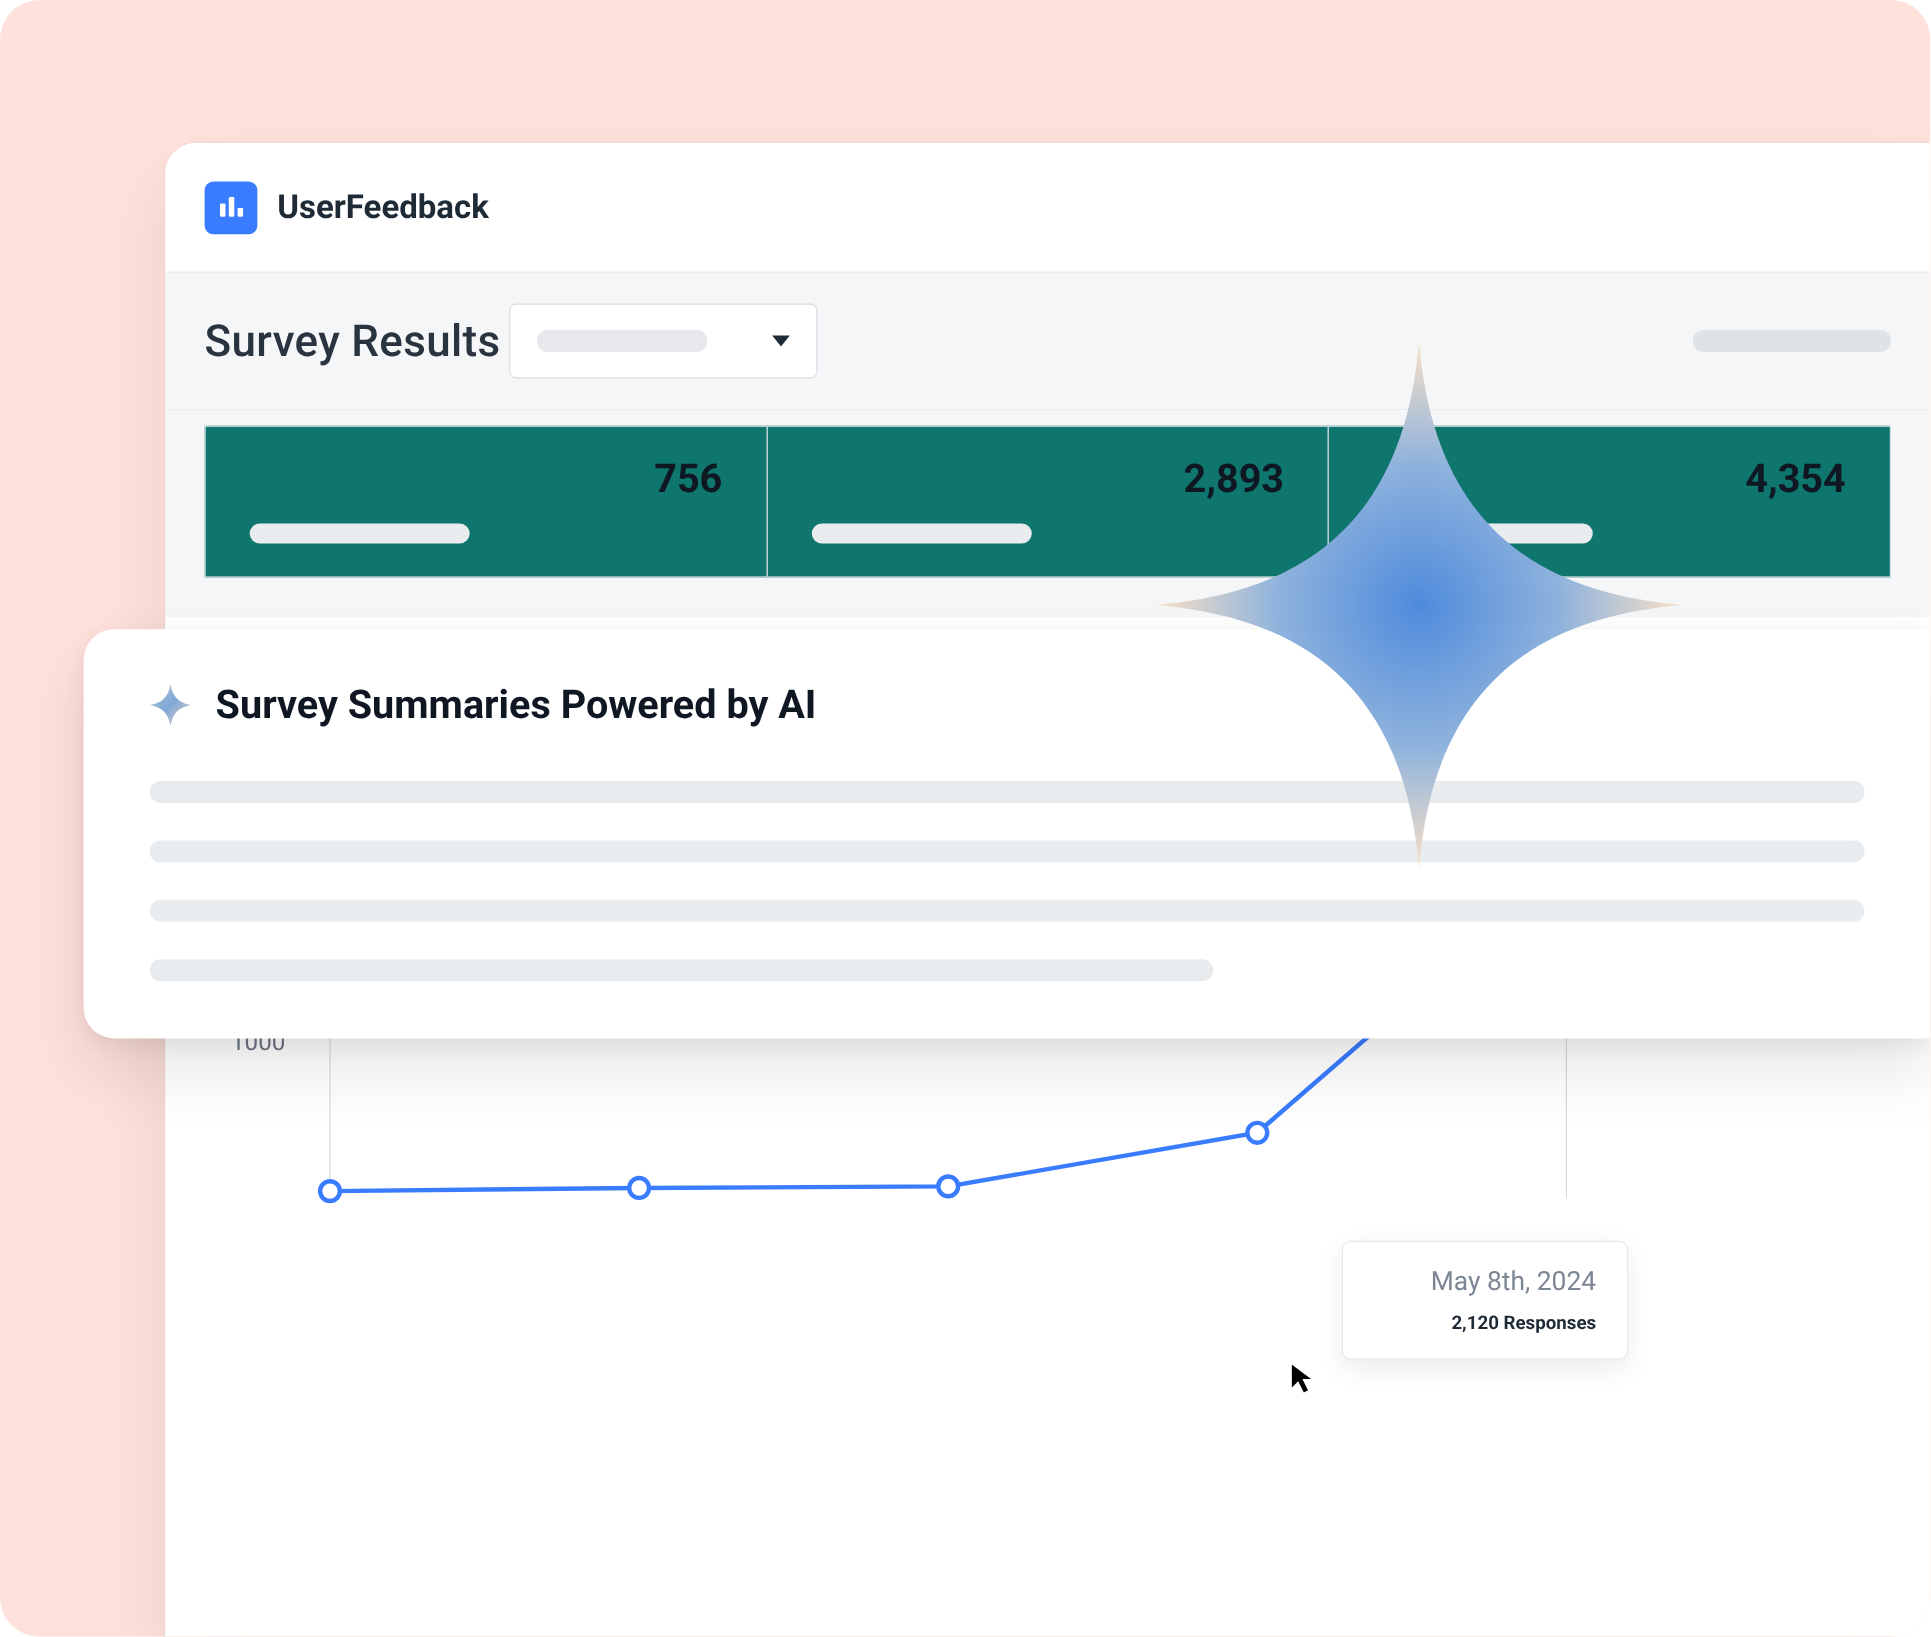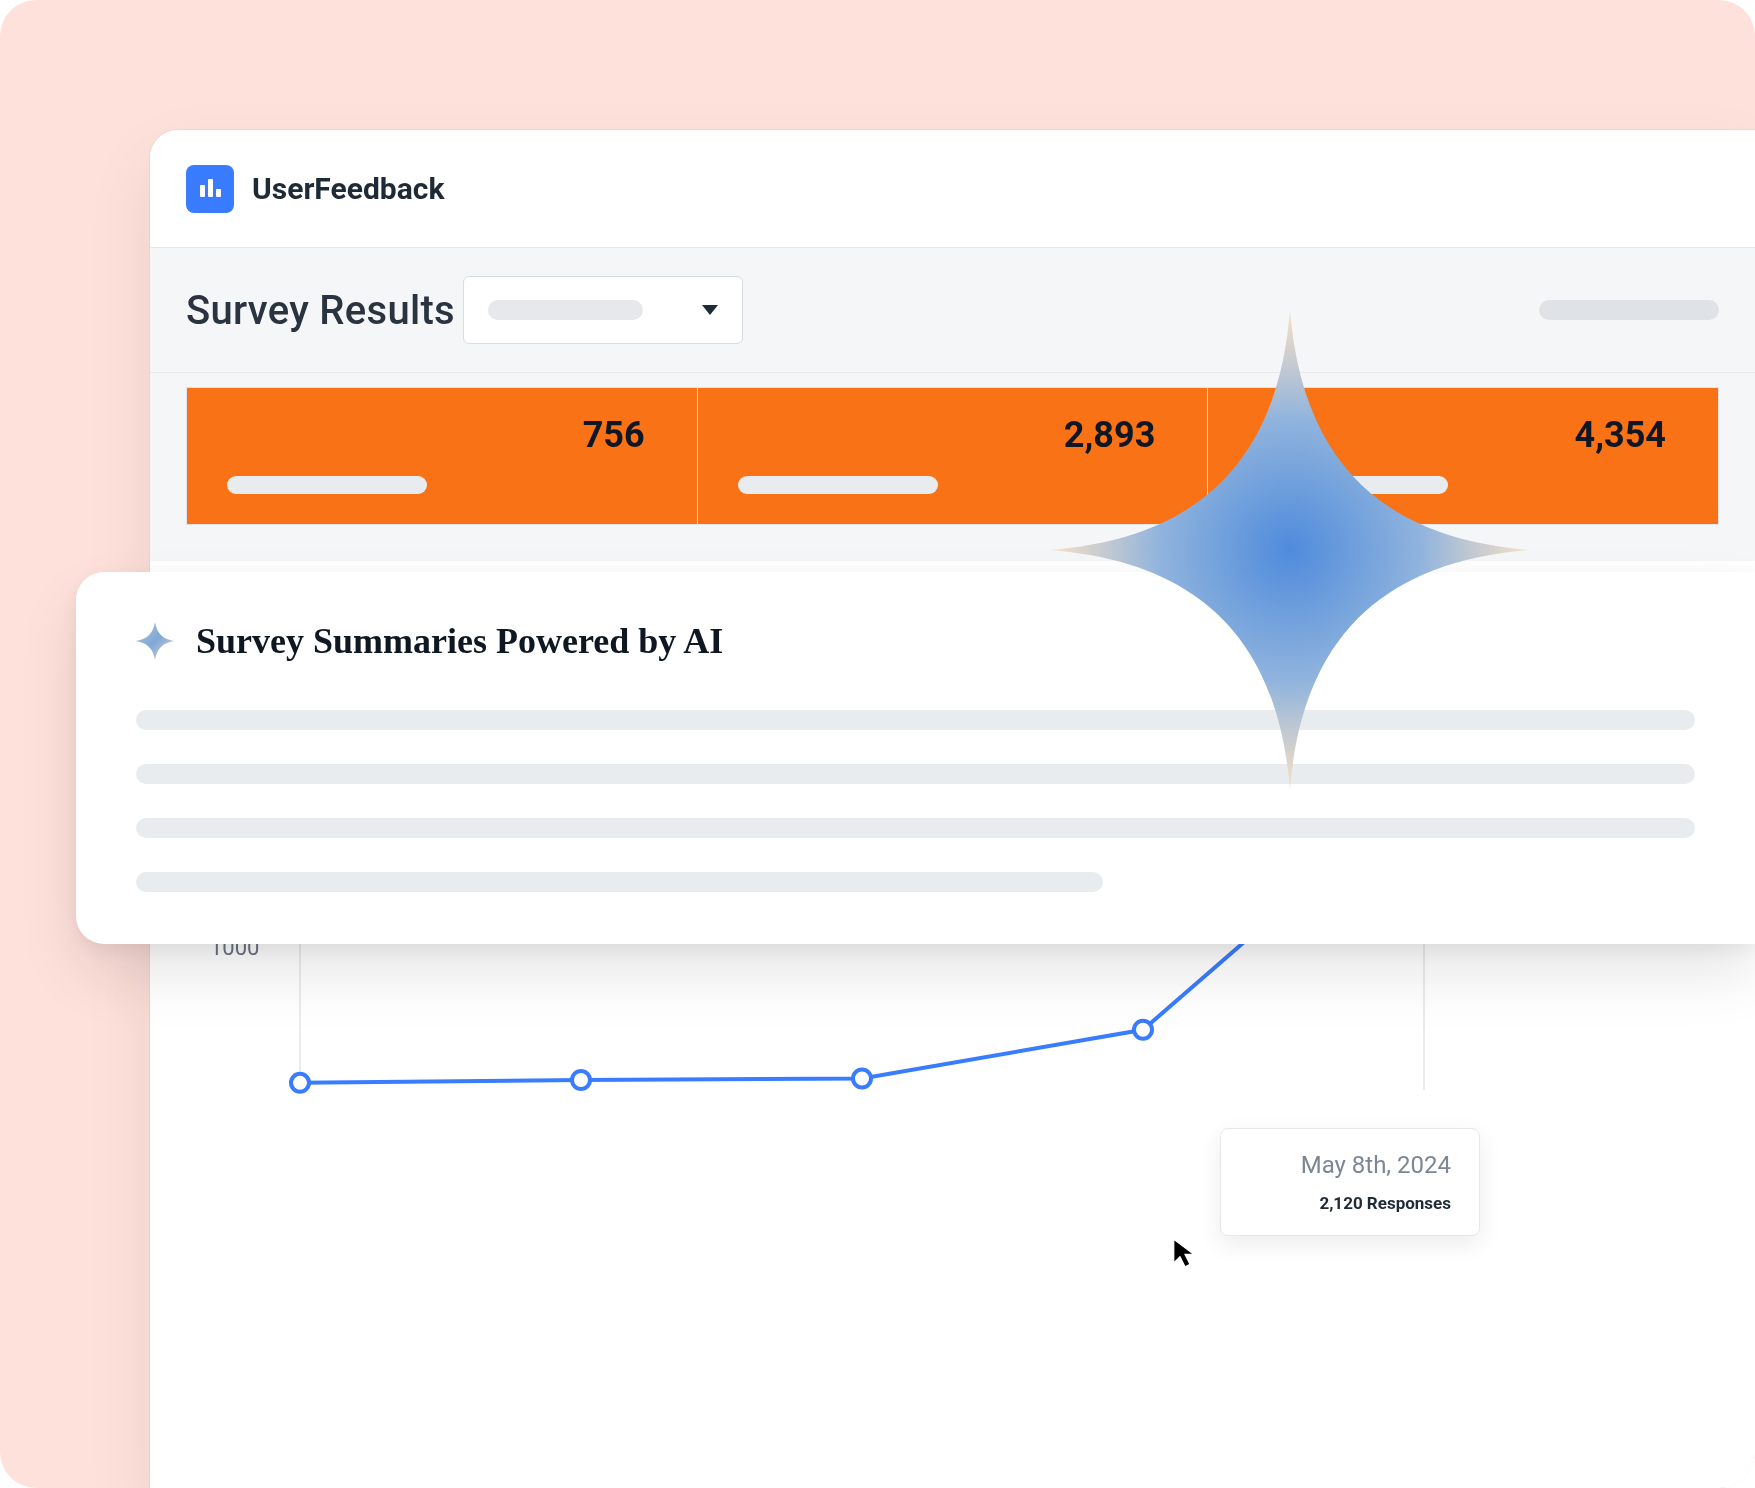--- a/index.html
+++ b/index.html
@@ -100,24 +100,24 @@
   }
 
   .stat-row {
     display: flex;
     background: #f5f6f7;
     padding: 14px 36px 36px 36px;
     gap: 0;
   }
   .stat-card {
     flex: 1;
-    background: #f97316;
+    background: #0f766e;
     border: 1px solid #e2e4e9;
     margin-left: -1px;
-    padding: 26px 52px 30px 40px;
+    padding: 26px 40px 30px 40px;
   }
   .stat-card:first-child { margin-left: 0; }
   .stat-value {
     font-size: 36px;
     font-weight: 700;
     color: #0f1722;
     margin-bottom: 20px;
   }
   .stat-label-placeholder {
     width: 60%;
@@ -146,21 +146,20 @@
   }
   .mini-sparkle {
     width: 38px;
     height: 38px;
     flex: 0 0 auto;
   }
   .ai-title {
     font-size: 36px;
     font-weight: 700;
     color: #0f1722;
-    font-family: Liberation Serif, serif;
   }
   .line-placeholder {
     height: 20px;
     background: #e9ecef;
     border-radius: 10px;
     margin-bottom: 34px;
   }
   .line-placeholder.short { width: 62%; margin-bottom: 0; }
 
   

